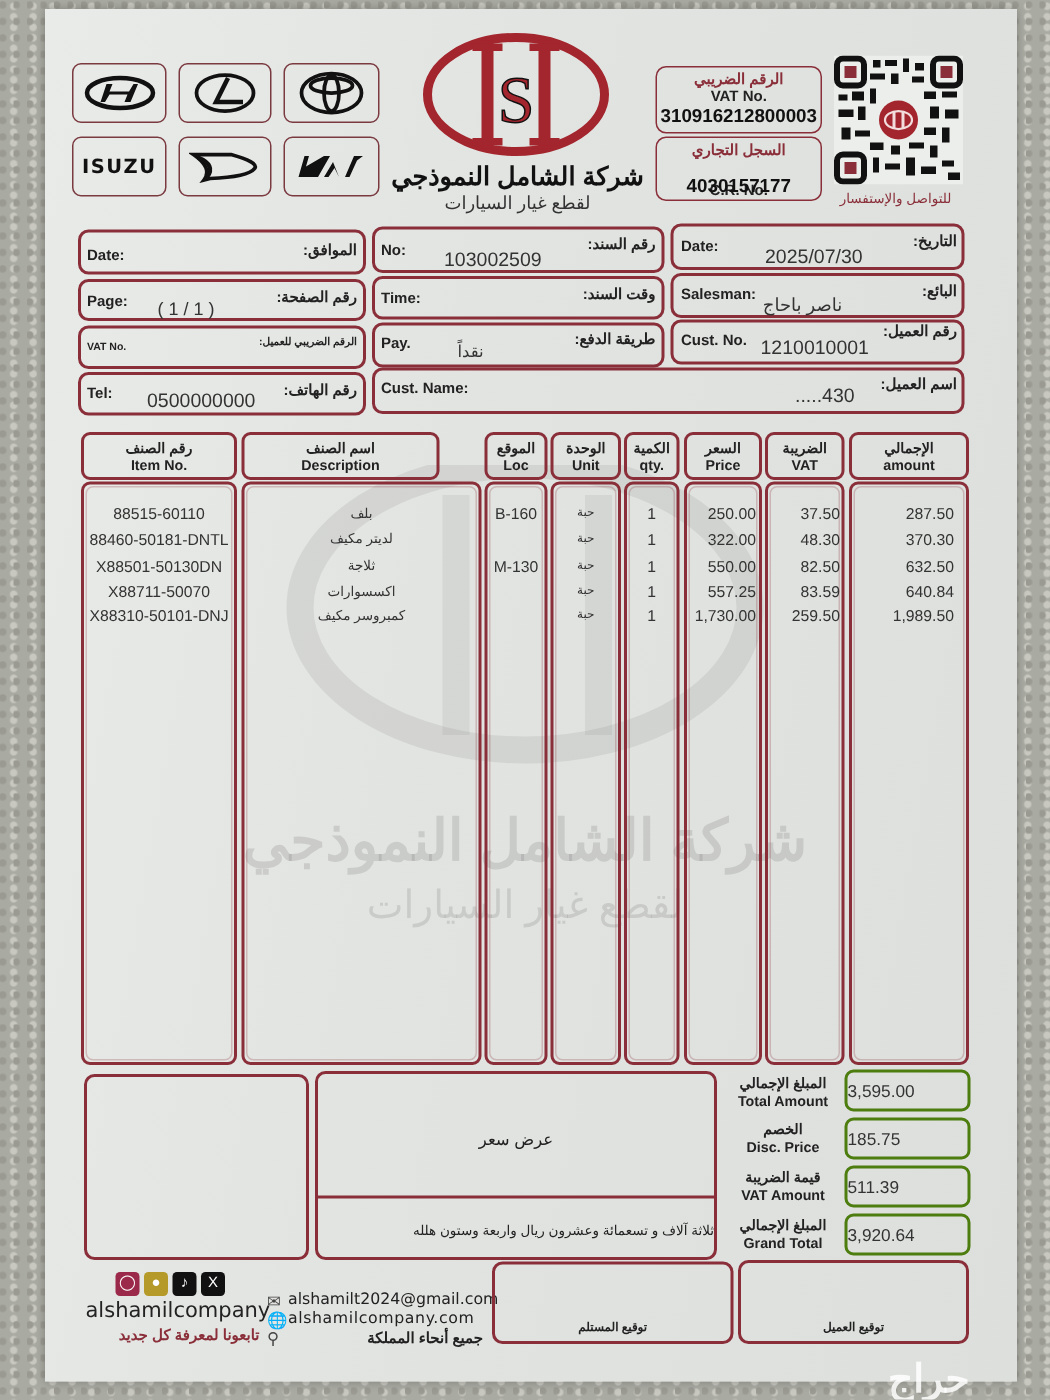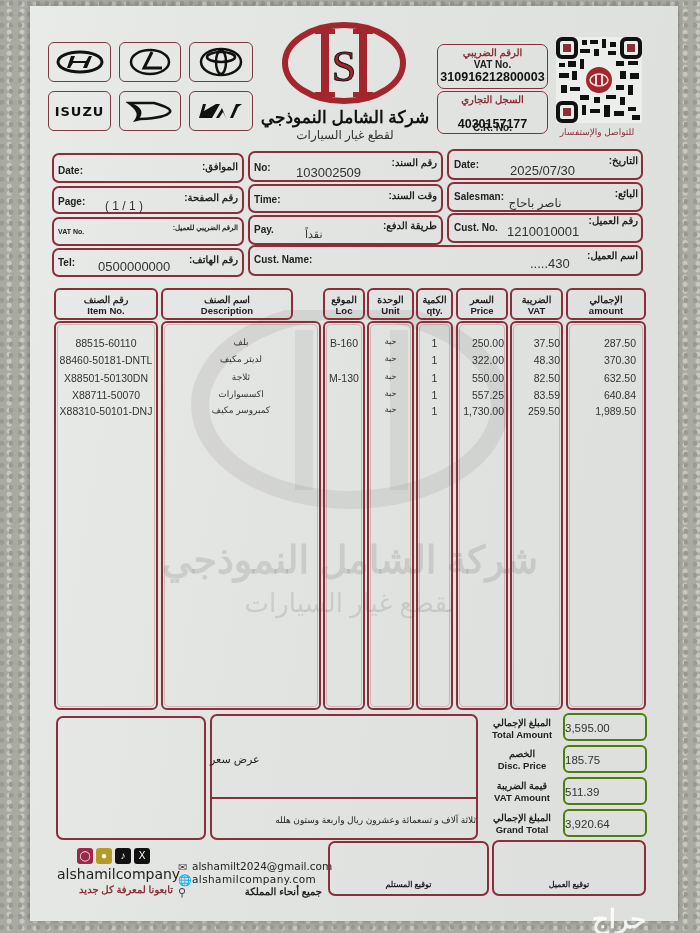--- a/index.html
+++ b/index.html
@@ -301,21 +301,21 @@
   <div class="cell" style="left:367px;width:47px;text-align:center;top:405px;font-size:8px;">حبة</div>
   <div class="cell" style="left:416px;width:37px;text-align:center;top:405px;">1</div>
   <div class="cell" style="left:456px;width:48px;text-align:right;top:405px;">1,730.00</div>
   <div class="cell" style="left:510px;width:50px;text-align:right;top:405px;">259.50</div>
   <div class="cell" style="left:566px;width:70px;text-align:right;top:405px;">1,989.50</div>
 </div>
 
 <div class="rbox" style="left:56px;top:716px;width:150px;height:124px;"></div>
 <div class="rbox" style="left:210px;top:714px;width:268px;height:126px;"></div>
 <div class="abs" style="left:211px;top:797px;width:266px;height:2px;background:#8a2f3a;"></div>
-<div class="abs" style="left:210px;top:753px;width:268px;text-align:left;direction:rtl;font-size:11px;color:#222;">عرض سعر</div>
+<div class="abs" style="left:210px;top:753px;width:268px;text-align:center;direction:rtl;font-size:11px;color:#222;">عرض سعر</div>
 <div class="abs" style="left:214px;top:815px;width:262px;text-align:right;direction:rtl;font-size:9px;color:#222;white-space:nowrap;">ثلاثة آلاف و تسعمائة وعشرون ريال واربعة وستون هلله</div>
 
 <div class="tlabel" style="left:484px;top:717px;width:76px;">
   <div>المبلغ الإجمالي</div>
   <div>Total Amount</div>
 </div>
 <div class="tval" style="top:713px;">3,595.00</div>
 
 <div class="tlabel" style="left:484px;top:748px;width:76px;">
   <div>الخصم</div>

